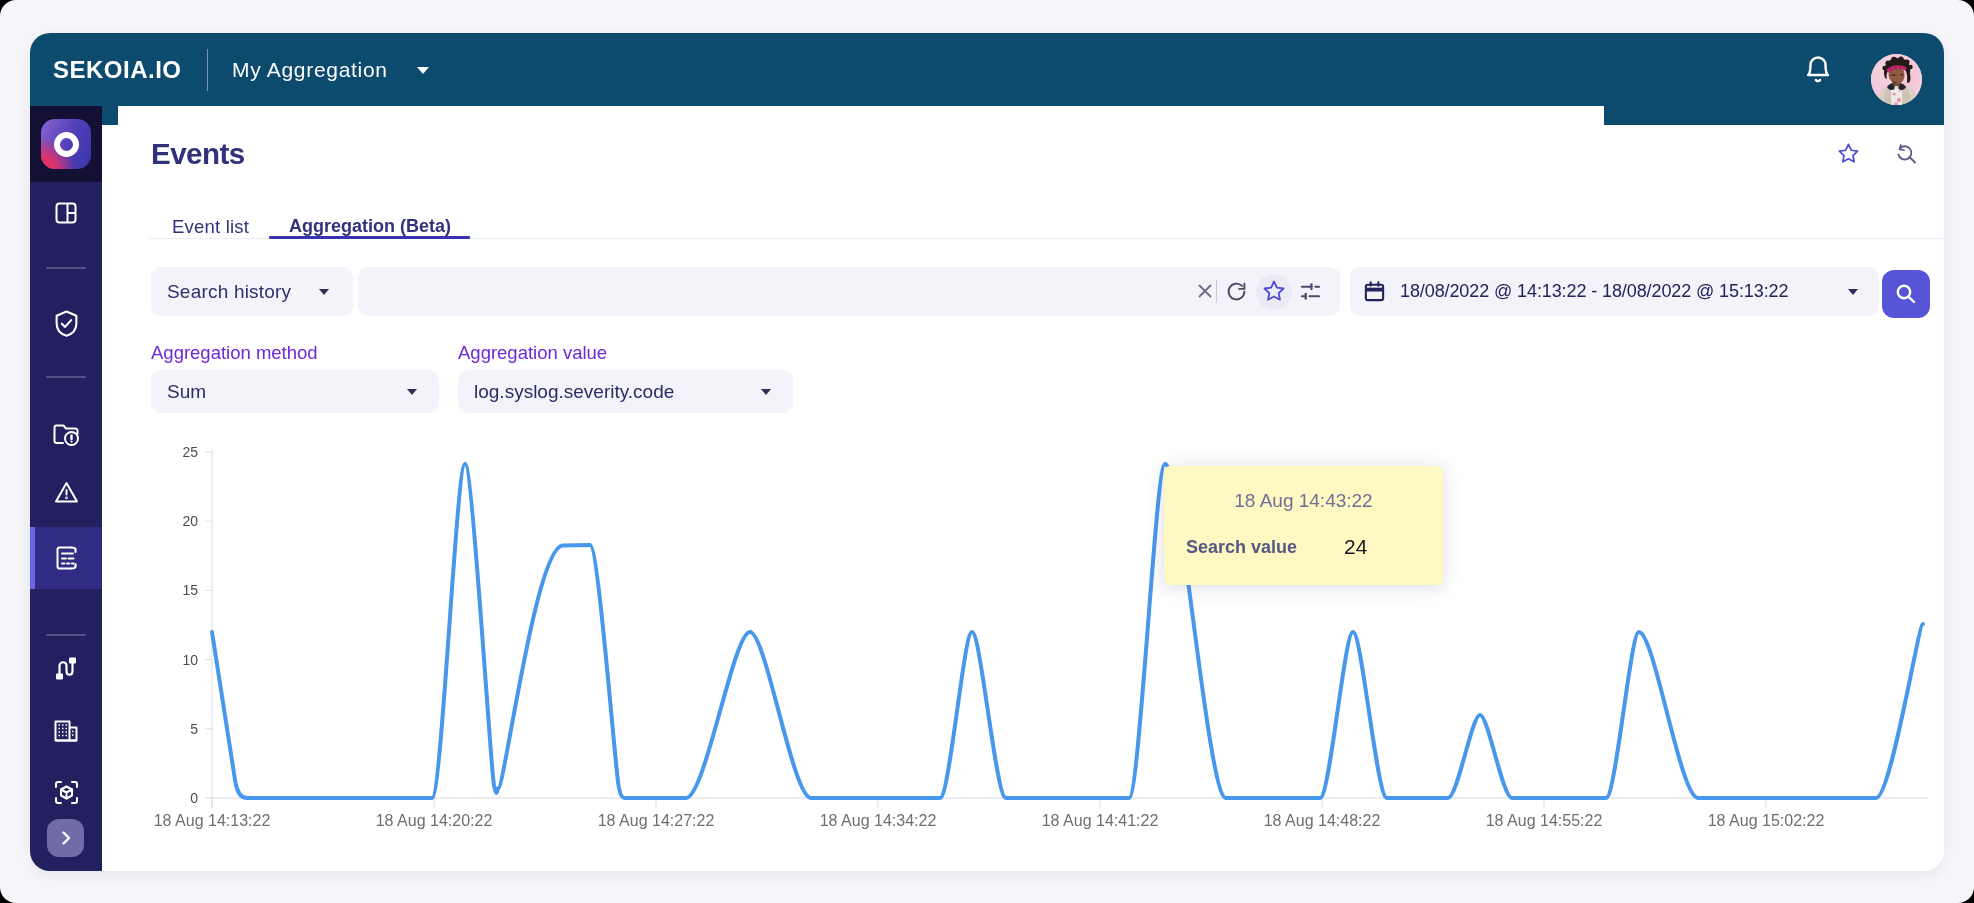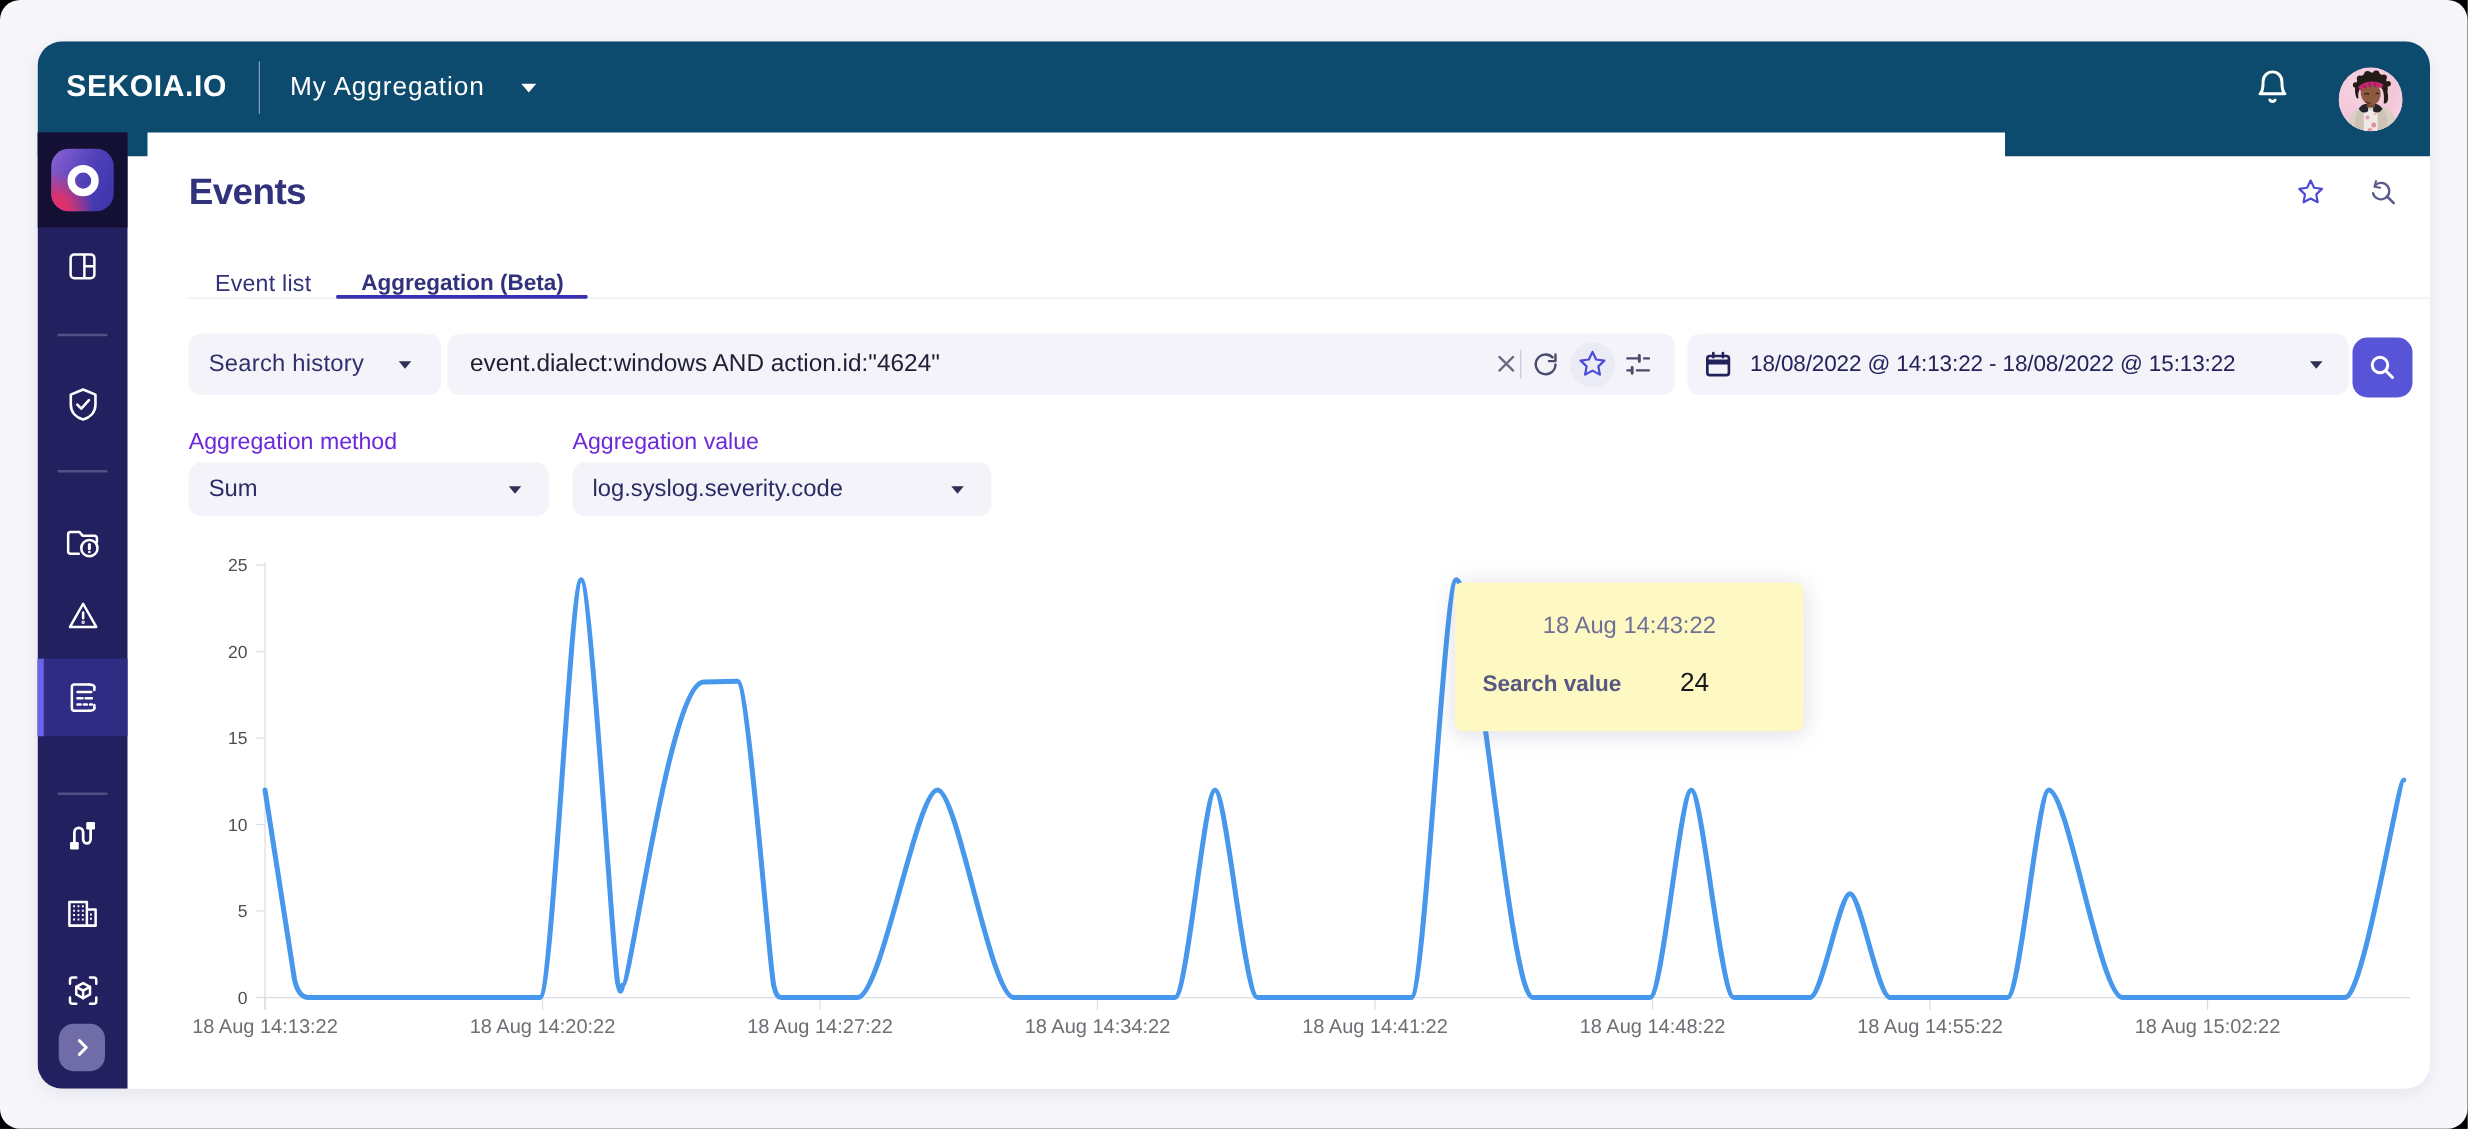--- a/index.html
+++ b/index.html
@@ -172,21 +172,20 @@
     </svg>
     <div class="tab tab1">Event list</div>
     <div class="tab tab2">Aggregation (Beta)</div>
     <div class="tab-border"></div>
     <div class="tab-underline"></div>
     <div class="pill history-pill">
       <div class="txt">Search history</div>
       <div class="pill-caret" style="left:168px; top:22px;"></div>
     </div>
     <div class="pill query-pill">
-      <div class="txt">event.dialect:windows AND action.id:"4624"</div>
       <svg style="position:absolute;left:837px;top:14px;" width="20" height="20" viewBox="0 0 20 20" fill="none" stroke="#6A6A85" stroke-width="1.8" stroke-linecap="round">
         <path d="M4.5 4.5 L15.5 15.5 M15.5 4.5 L4.5 15.5"></path>
       </svg>
       <div style="position:absolute;left:858px;top:13px;width:1px;height:23px;background:#C9C9DC;"></div>
       <svg style="position:absolute;left:868px;top:14px;" width="21" height="21" viewBox="0 0 24 24" fill="none" stroke="#4A4A6A" stroke-width="2.2" stroke-linecap="round" stroke-linejoin="round">
         <path d="M21 12 a9 9 0 1 1 -2.64 -6.36"></path>
         <path d="M21 3 V9 H15"></path>
       </svg>
       <div style="position:absolute;left:898px;top:7px;width:36px;height:36px;border-radius:50%;background:#EBEBF6;"></div>
           <svg style="position:absolute;left:904px;top:12px;" width="24" height="24" viewBox="0 0 24 24" fill="none" stroke="#4D4BD6" stroke-width="1.8" stroke-linejoin="round">

